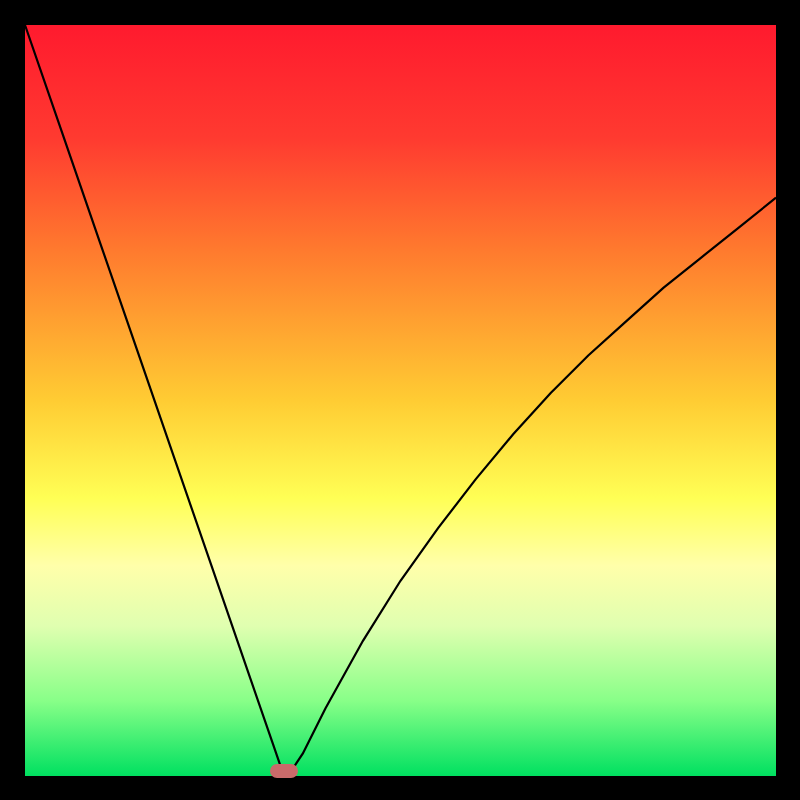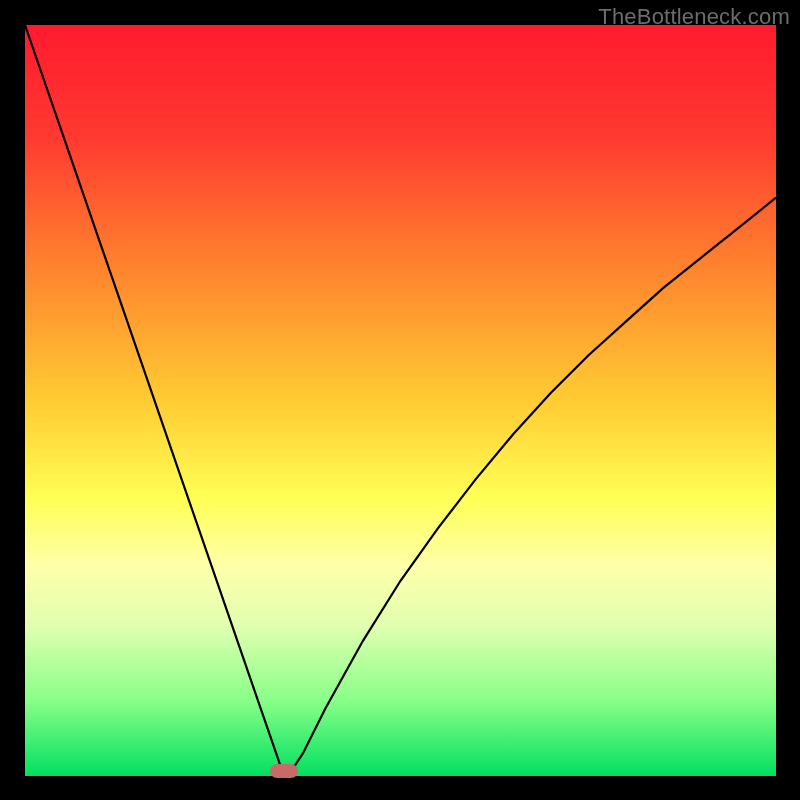--- a/index.html
+++ b/index.html
@@ -8,18 +8,17 @@
   .plot-area { position: absolute; top: 25px; left: 25px; width: 751px; height: 751px; background: linear-gradient(to bottom, #ff1a2e 0%, #ff3a30 15%, #ff7a2e 30%, #ffcc33 50%, #ffff55 63%, #ffffaa 72%, #e0ffb0 80%, #88ff88 90%, #00e060 100%); }
   .watermark { position: absolute; top: 4px; right: 10px; color: #6c6c6c; font-size: 22px; font-weight: 500; letter-spacing: 0.2px; z-index: 10; }
   .curve { position: absolute; top: 25px; left: 25px; width: 751px; height: 751px; z-index: 5; overflow: visible; }
   .marker { position: absolute; width: 28px; height: 14px; background: #c96a6a; border-radius: 7px; transform: translate(-50%, -50%); z-index: 6; }
 </style>
 </head>
 <body>
 
 <div class="frame">
   <div class="plot-area"></div>
-  <div class="watermark">TheBottleneck.com</div>
   <svg class="curve" viewBox="0 0 751 751" preserveAspectRatio="none">
     <path id="curve-path" d="M0.00 0.00 L37.55 108.89 L75.10 217.79 L112.65 326.69 L150.20 435.58 L187.75 544.48 L225.30 653.37 L247.83 718.71 L255.34 740.49 L262.85 751.00 L277.87 728.47 L300.40 683.41 L337.95 615.82 L375.50 555.74 L413.05 503.17 L450.60 454.35 L488.15 409.30 L525.70 367.99 L563.25 330.44 L600.80 296.65 L638.35 262.85 L675.90 232.81 L713.45 202.77 L751.00 172.73" stroke="#000" stroke-width="2.2" fill="none"></path>
   </svg>
   <div class="marker" id="low-marker" style="left: 284.095px; top: 770.743px;"></div>
 </div>
 
 </body></html>

